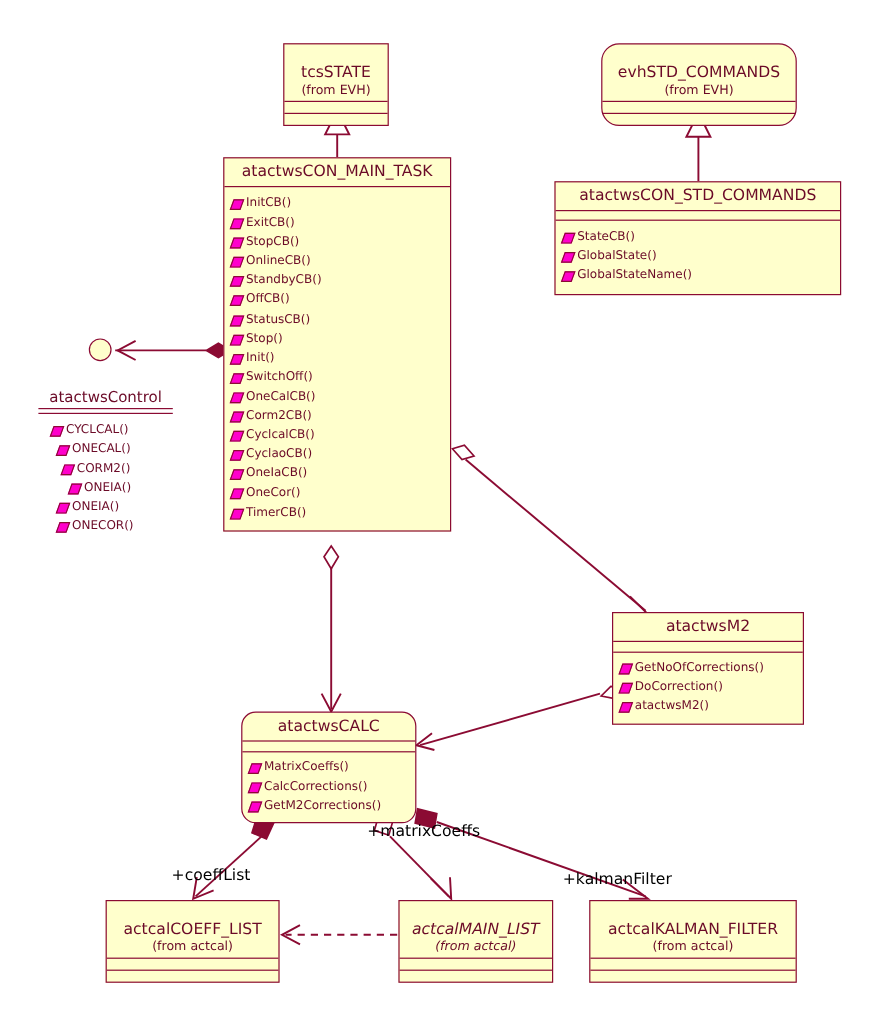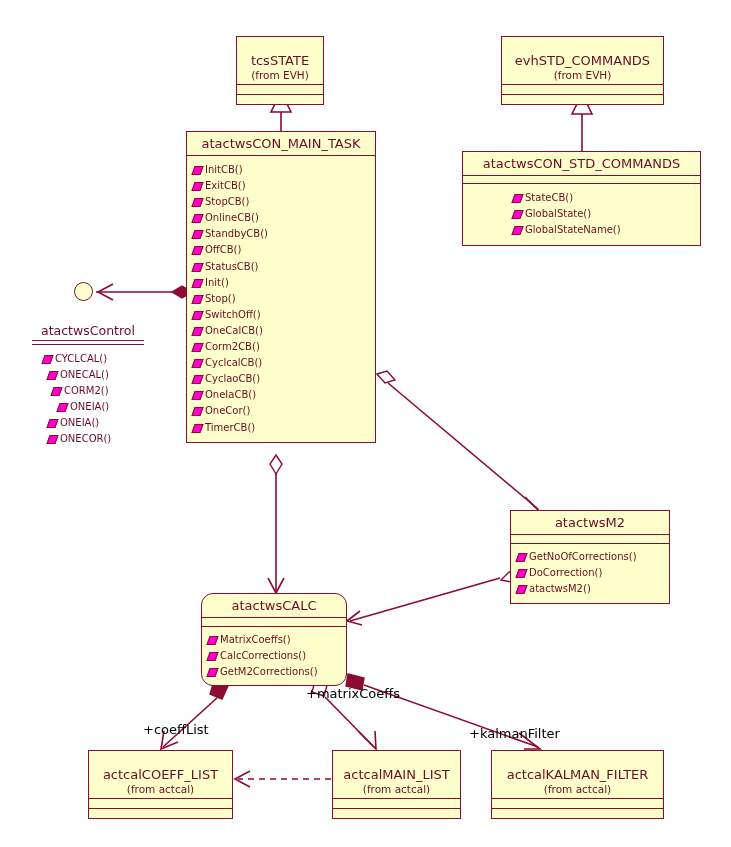--- a/index.html
+++ b/index.html
@@ -161,59 +161,59 @@
 
   <div class="uml-class" style="left:236px; top:36px; width:88px;">
     <div class="cls-name">tcsSTATE</div>
     <div class="cls-pkg">(from EVH)</div>
     <div class="sep"></div>
     <div class="compartment empty"></div>
     <div class="sep"></div>
     <div class="compartment empty"></div>
   </div>
 
-  <div class="uml-class" style="left:501px; top:36px; width:163px;">
+  <div class="uml-class" style="left:501px; top:36px; width:163px;border-radius:15px;">
     <div class="cls-name">evhSTD_COMMANDS</div>
     <div class="cls-pkg">(from EVH)</div>
     <div class="sep"></div>
     <div class="compartment empty"></div>
     <div class="sep"></div>
     <div class="compartment empty"></div>
   </div>
 
   <div class="uml-class" style="left:186px; top:131px; width:190px;">
     <div class="cls-name" style="padding-top:4px; padding-bottom:4px;">atactwsCON_MAIN_TASK</div>
     <div class="sep"></div>
     <div class="compartment" style="padding-top:6px; padding-bottom:6px;">
       <div class="member"><span class="bullet"></span><span>InitCB()</span></div>
       <div class="member"><span class="bullet"></span><span>ExitCB()</span></div>
       <div class="member"><span class="bullet"></span><span>StopCB()</span></div>
       <div class="member"><span class="bullet"></span><span>OnlineCB()</span></div>
       <div class="member"><span class="bullet"></span><span>StandbyCB()</span></div>
       <div class="member"><span class="bullet"></span><span>OffCB()</span></div>
       <div class="member"><span class="bullet"></span><span>StatusCB()</span></div>
+      <div class="member"><span class="bullet"></span><span>Stop()</span></div>
       <div class="member"><span class="bullet"></span><span>Init()</span></div>
-      <div class="member"><span class="bullet"></span><span>Stop()</span></div>
       <div class="member"><span class="bullet"></span><span>SwitchOff()</span></div>
       <div class="member"><span class="bullet"></span><span>OneCalCB()</span></div>
       <div class="member"><span class="bullet"></span><span>Corm2CB()</span></div>
       <div class="member"><span class="bullet"></span><span>CyclcalCB()</span></div>
       <div class="member"><span class="bullet"></span><span>CyclaoCB()</span></div>
       <div class="member"><span class="bullet"></span><span>OneIaCB()</span></div>
       <div class="member"><span class="bullet"></span><span>OneCor()</span></div>
       <div class="member"><span class="bullet"></span><span>TimerCB()</span></div>
     </div>
   </div>
 
   <div class="uml-class" style="left:462px; top:151px; width:239px;">
     <div class="cls-name" style="padding-top:4px; padding-bottom:4px;">atactwsCON_STD_COMMANDS</div>
     <div class="sep"></div>
     <div class="compartment empty" style="height:7px;"></div>
     <div class="sep"></div>
-    <div class="compartment" style="padding-top:6px; padding-bottom:7px;margin-left:44px;">
+    <div class="compartment" style="padding-top:6px; padding-bottom:7px;">
       <div class="member"><span class="bullet"></span><span>StateCB()</span></div>
       <div class="member"><span class="bullet"></span><span>GlobalState()</span></div>
       <div class="member"><span class="bullet"></span><span>GlobalStateName()</span></div>
     </div>
   </div>
 
   <div class="iface-circle" style="left:74px; top:282px;"></div>
   <div class="iface-block" style="left:28px; top:323px;">
     <div class="iface-name">atactwsControl</div>
     <div class="iface-rule"></div>
@@ -254,21 +254,21 @@
 
   <div class="uml-class" style="left:88px; top:750px; width:145px;">
     <div class="cls-name">actcalCOEFF_LIST</div>
     <div class="cls-pkg">(from actcal)</div>
     <div class="sep"></div>
     <div class="compartment empty"></div>
     <div class="sep"></div>
     <div class="compartment empty"></div>
   </div>
 
-  <div class="uml-class" style="left:332px; top:750px; width:129px;">
+  <div class="uml-class" style="left:332px; top:750px; width:129px;font-style:italic;">
     <div class="cls-name">actcalMAIN_LIST</div>
     <div class="cls-pkg">(from actcal)</div>
     <div class="sep"></div>
     <div class="compartment empty"></div>
     <div class="sep"></div>
     <div class="compartment empty"></div>
   </div>
 
   <div class="uml-class" style="left:491px; top:750px; width:173px;">
     <div class="cls-name">actcalKALMAN_FILTER</div>

